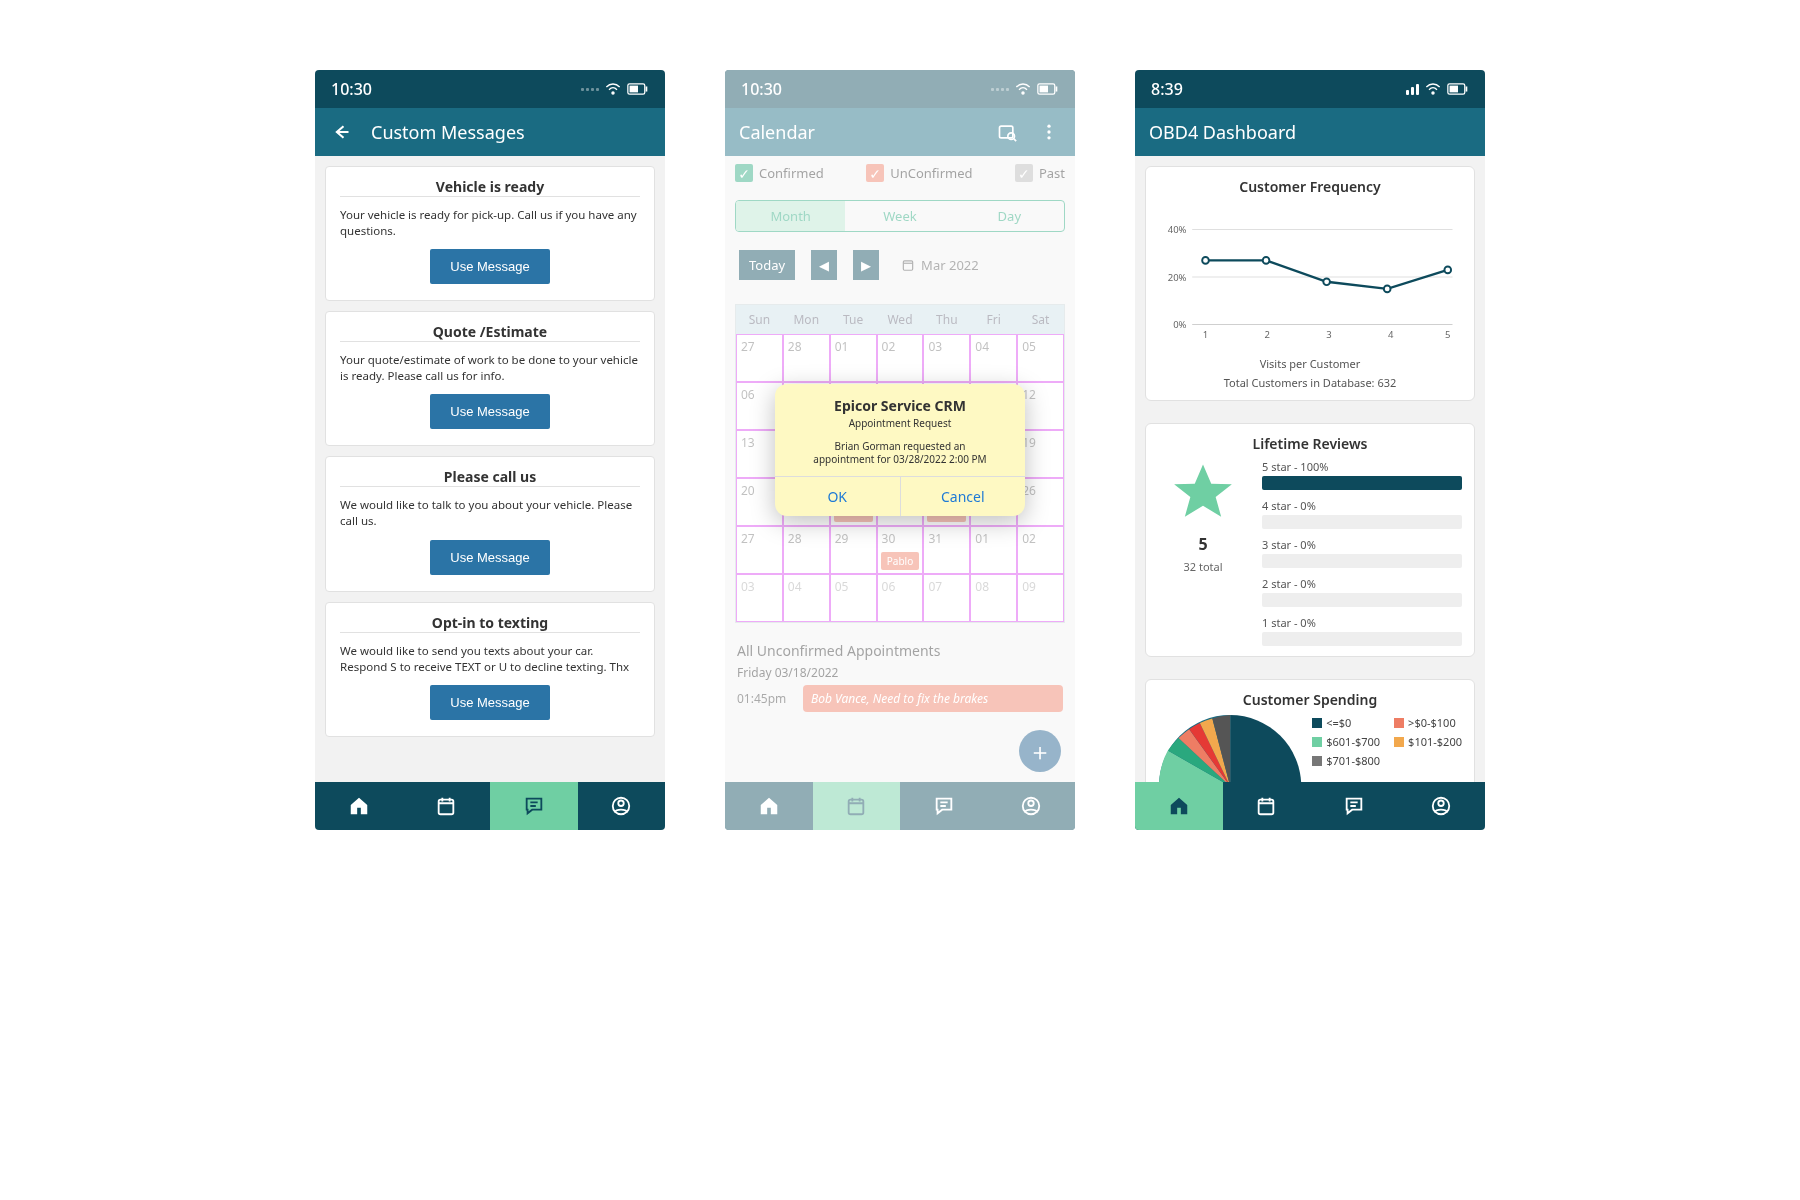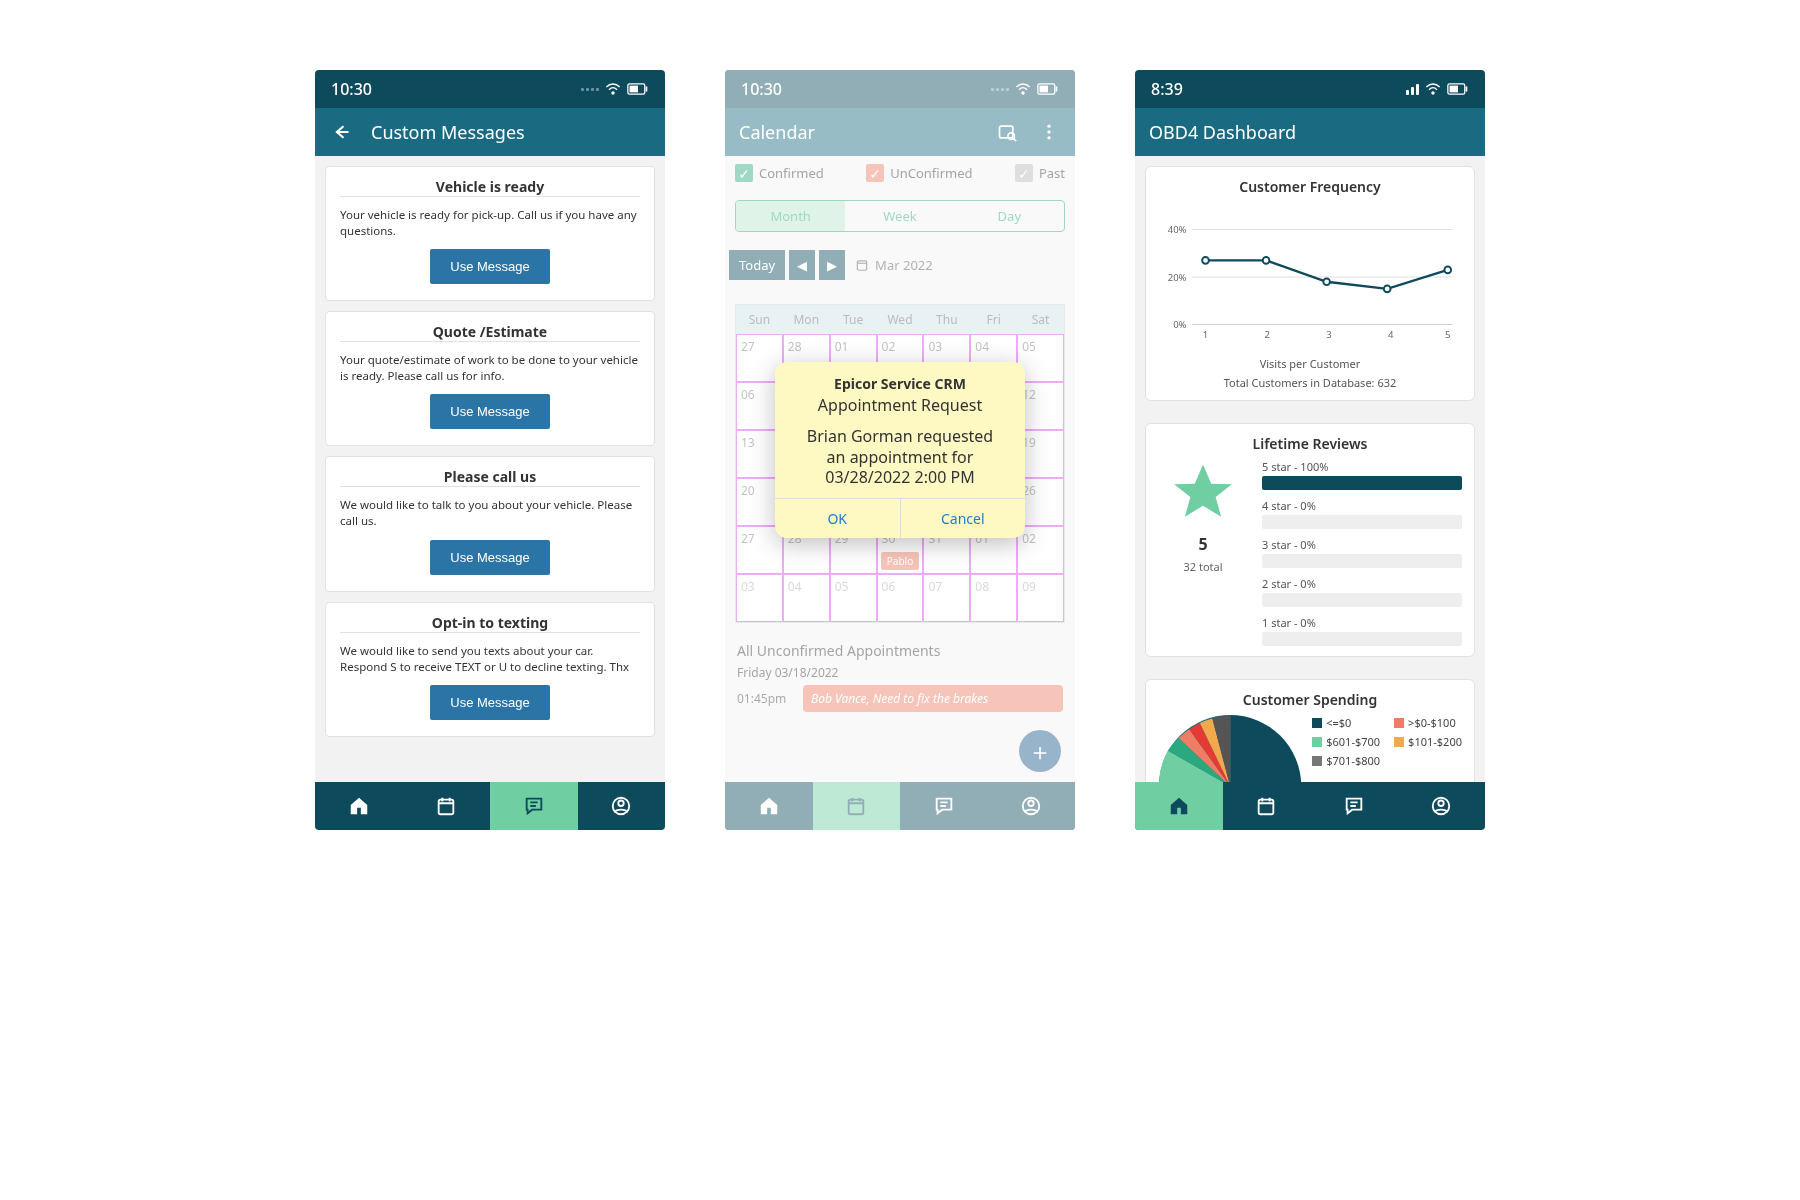--- a/index.html
+++ b/index.html
@@ -74,21 +74,21 @@
     display:flex; gap:10px; padding:8px 10px; justify-content:space-between;
   }
   .chk { display:flex; gap:6px; align-items:center; font-size:13px; }
   .chk .box { width:18px; height:18px; border-radius:2px; display:flex; align-items:center; justify-content:center; color:#fff; font-size:14px; }
   .box.green { background:var(--green-check); }
   .box.peach { background:var(--peach); }
   .box.gray  { background:var(--gray-check); }
   .view-toggle { display:flex; border:1px solid var(--green-check); border-radius:4px; margin:0 10px; overflow:hidden; }
   .view-toggle div { flex:1; text-align:center; padding:6px 0; font-size:13px; color:var(--green-check); }
   .view-toggle div.active { background:#b8e4cf; }
-  .nav-row { display:flex; gap:4px; margin:8px 4px; align-items:center; }
+  .nav-row { display:flex; gap:16px; margin:8px 14px; align-items:center; }
   .today-btn { background:var(--teal-dark); color:#fff; padding:6px 10px; font-size:13px; }
   .arrow-btn { background:var(--teal-dark); color:#fff; width:26px; height:30px; display:flex; align-items:center; justify-content:center; }
   .month-label { margin-left:6px; display:flex; align-items:center; gap:6px; font-size:13px; color:#555; }
   .cal-grid { margin:6px 10px 0; border:1px solid #c8d2d6; background:#eef3f5; }
   .cal-head, .cal-row { display:grid; grid-template-columns:repeat(7,1fr); }
   .cal-head div { text-align:center; padding:6px 0; font-size:12px; color:#667; background:#cde0e7; }
   .cal-row div { height:48px; border:1px solid #d946ef; padding:3px 4px; font-size:12px; color:#777; position:relative; background:#fff; }
   .cal-row.dim div { color:#aaa; }
   .tag { position:absolute; bottom:3px; left:3px; right:3px; background:var(--peach); color:#fff; font-size:10px; padding:2px 3px; border-radius:2px; text-align:center; }
   .unconf-list { padding:8px 12px 0; font-size:14px; color:#333; }
@@ -97,21 +97,21 @@
   .appt-row .time { color:#444; width:58px; }
   .appt-row .pill { flex:1; background:var(--peach); color:#fff; padding:5px 8px; border-radius:4px; font-style:italic; }
   .fab { position:absolute; right:14px; bottom:58px; width:42px; height:42px; border-radius:50%; background:#1a5a8a; color:#fff; display:flex; align-items:center; justify-content:center; font-size:24px; }
   .modal-dim { position:absolute; inset:0; background:rgba(255,255,255,0.55); }
   .modal {
     position:absolute; left:50%; top:50%; transform:translate(-50%,-50%);
     width:250px; background:#fef9c3; border-radius:12px; box-shadow:0 6px 24px rgba(0,0,0,0.25);
     text-align:center; overflow:hidden;
   }
   .modal h4 { margin:12px 0 2px; font-size:14px; }
-  .modal p { margin:0 28px 10px; font-size:16px; line-height:1.3; color:#333; }
+  .modal p { margin:0 28px 10px; font-size:10px; line-height:1.3; color:#333; }
   .modal-btns { display:flex; border-top:1px solid #ddd; }
   .modal-btns div { flex:1; padding:10px 0; color:#1e7ad6; font-size:14px; }
   .modal-btns div:first-child { border-right:1px solid #ddd; }
 
   
   .dash-card {
     background:#fff; border:1px solid var(--gray-border); border-radius:6px;
     padding:10px 12px; margin-bottom:12px;
   }
   .dash-card h3 { margin:0 0 6px; font-size:14px; text-align:center; font-weight:600; }

